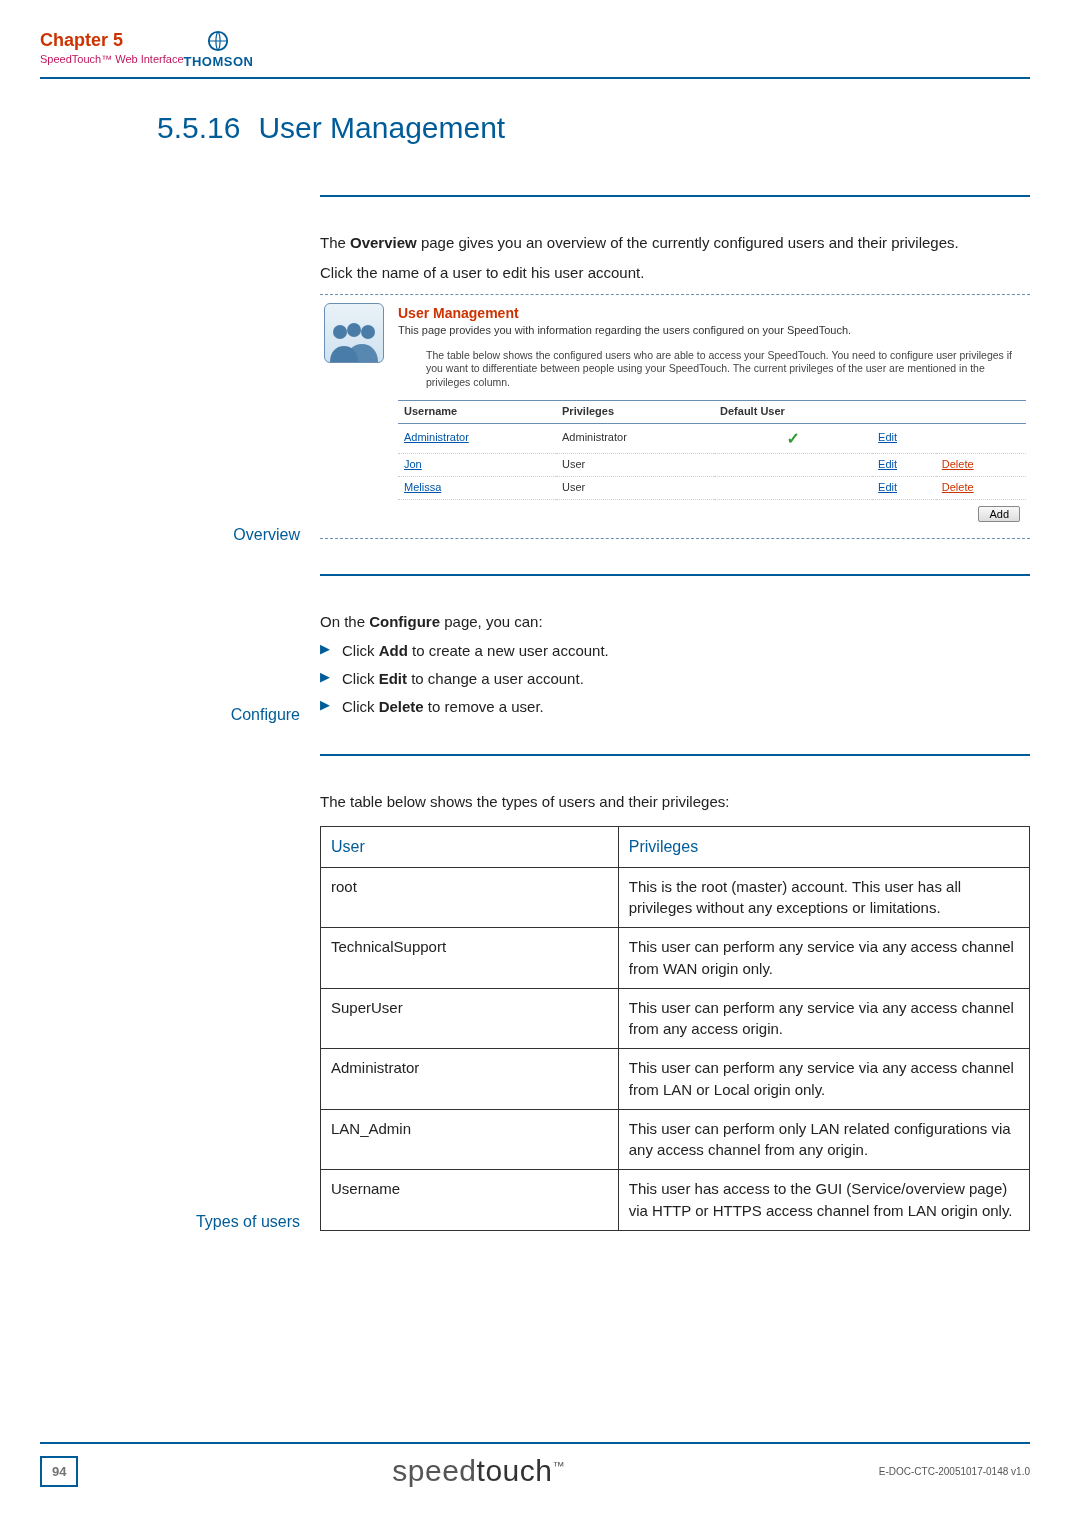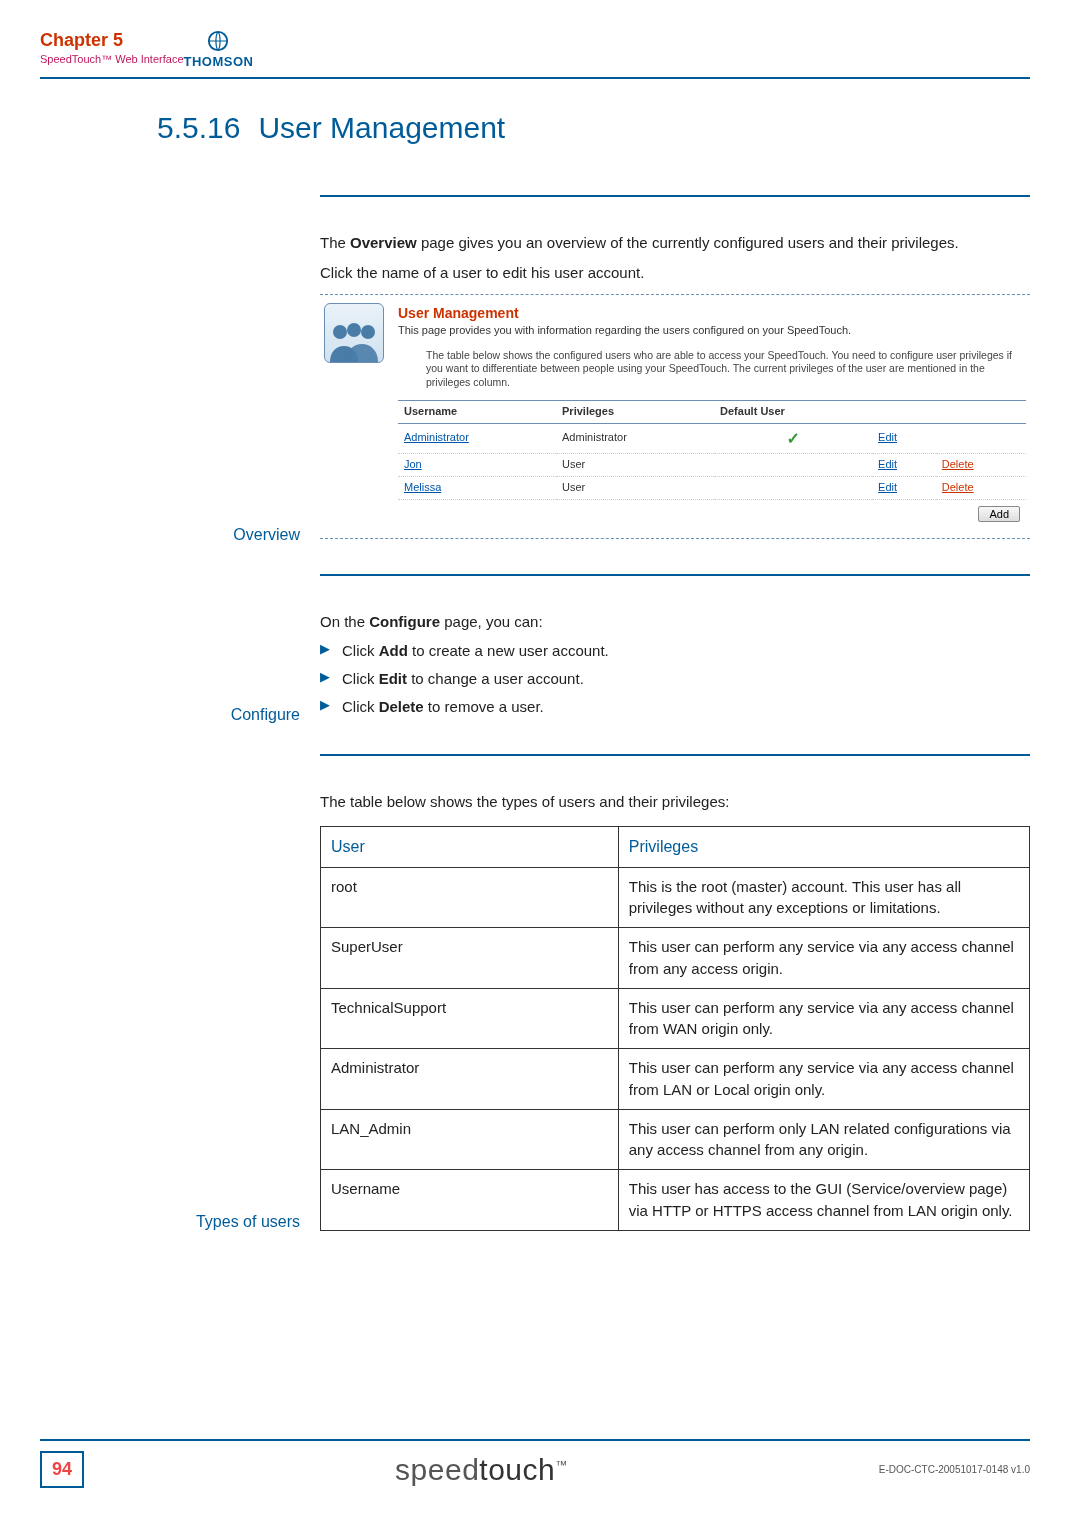--- a/index.html
+++ b/index.html
@@ -196,22 +196,22 @@
     border-top:2px solid #005c99;
     padding-top:10px;
     display:flex;
     align-items:center;
     justify-content:space-between;
   }
   .page-num-box {
     border:2px solid #005c99;
     padding:6px 10px;
     font-weight:bold;
-    color:#ef4444;
-    font-size:18px;
+    color:#737373;
+    font-size:13px;
   }
   .brand {
     font-size:30px;
     color:#555;
     font-weight:300;
     letter-spacing:0.5px;
   }
   .brand .bold { font-weight:400; color:#333; }
   .brand .tm { font-size:12px; vertical-align: super; color:#555;}
   .doc-id {
@@ -347,26 +347,26 @@
               <th style="width:42%">User</th>
               <th>Privileges</th>
             </tr>
           </thead>
           <tbody>
             <tr>
                 <td>root</td>
                 <td>This is the root (master) account. This user has all privileges without any exceptions or limitations.</td>
               </tr>
             <tr>
+                <td>TechnicalSupport</td>
+                <td>This user can perform any service via any access channel from WAN origin only.</td>
+              </tr>
+            <tr>
                 <td>SuperUser</td>
                 <td>This user can perform any service via any access channel from any access origin.</td>
-              </tr>
-            <tr>
-                <td>TechnicalSupport</td>
-                <td>This user can perform any service via any access channel from WAN origin only.</td>
               </tr>
             <tr>
                 <td>Administrator</td>
                 <td>This user can perform any service via any access channel from LAN or Local origin only.</td>
               </tr>
             <tr>
                 <td>LAN_Admin</td>
                 <td>This user can perform only LAN related configurations via any access channel from any origin.</td>
               </tr>
             <tr>

